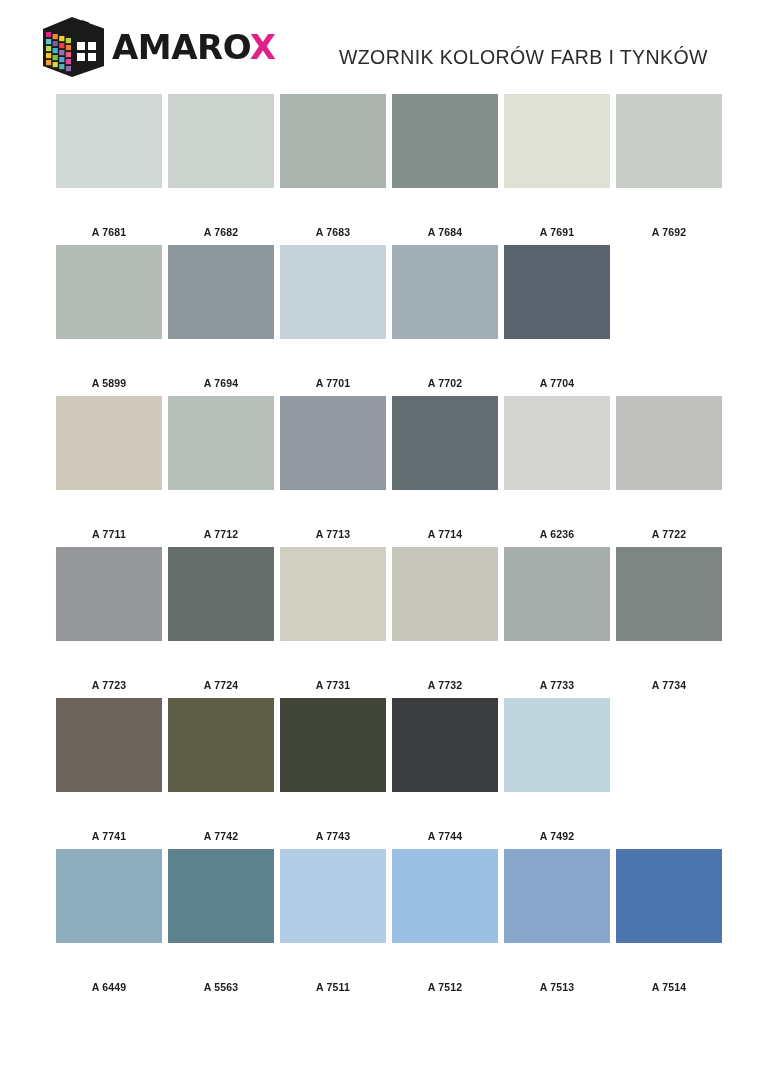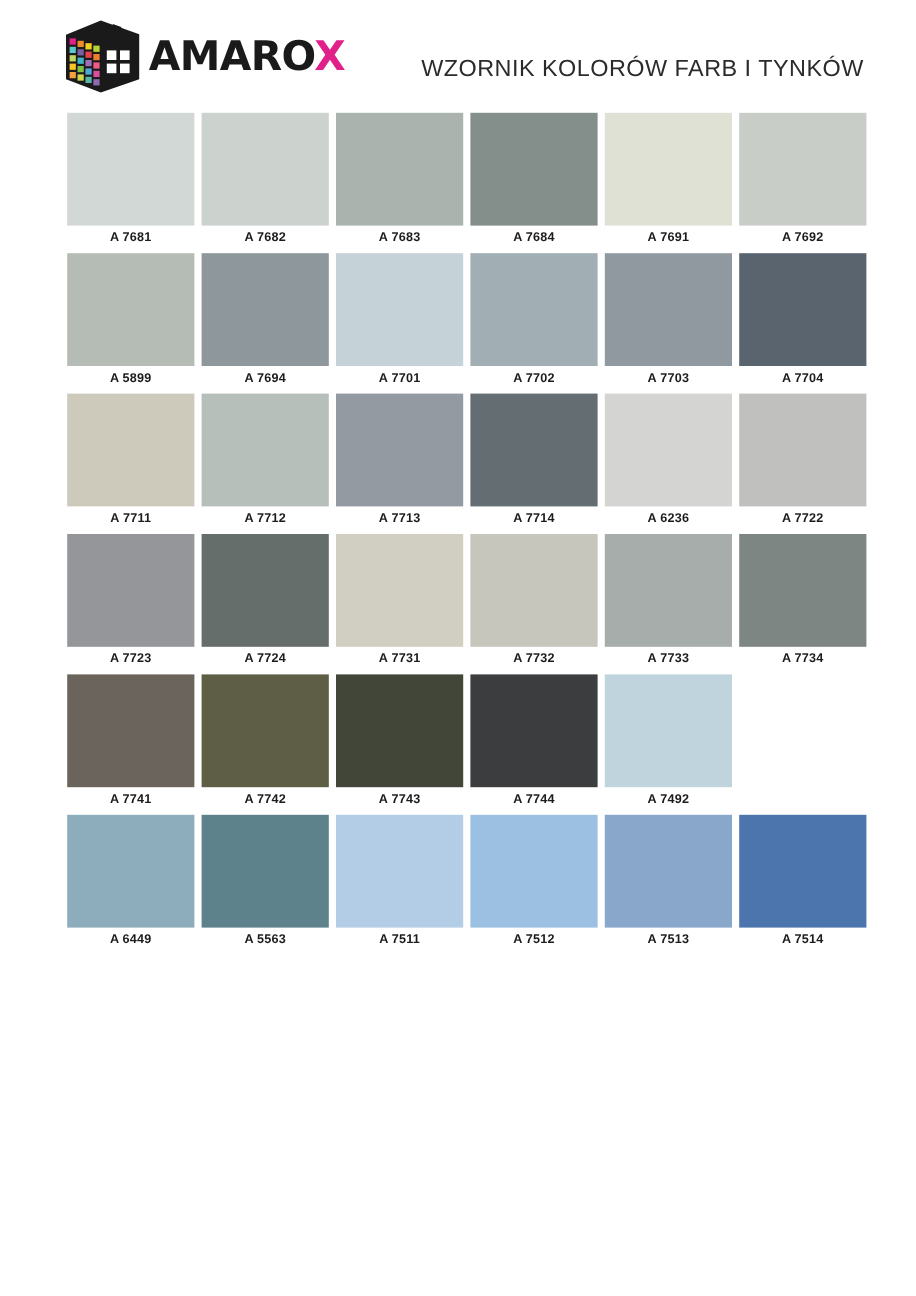--- a/index.html
+++ b/index.html
@@ -15,21 +15,21 @@
     position: relative;
     width: 763px;
     height: 1080px;
     background: #ffffff;
     overflow: hidden;
   }
 
   
   #header {
     position: absolute;
-    left: 12px;
+    left: 0;
     top: 0;
     width: 609px;
     height: 92px;
     display: flex;
     align-items: center;
   }
 
   #brand {
     position: absolute;
     left: 38px;
@@ -80,20 +80,21 @@
     display: flex;
     width: 673px;
     margin-bottom: 2px;
   }
 
   .swatch-cell {
     width: 106px;
     margin-right: 6px;
     display: flex;
     flex-direction: column;
+    gap: 34px;
   }
   .swatch-cell:last-child { margin-right: 0; }
 
   .swatch-chip {
     width: 106px;
     height: 94px;
     display: block;
   }
 
   .swatch-label {
@@ -200,24 +201,20 @@
         </div>
         <div class="swatch-cell">
           <div class="swatch-chip" style="background-color: rgb(197, 210, 215);"></div>
           <div class="swatch-label">A 7701</div>
         </div>
         <div class="swatch-cell">
           <div class="swatch-chip" style="background-color: rgb(161, 175, 180);"></div>
           <div class="swatch-label">A 7702</div>
         </div>
         <div class="swatch-cell">
-          <div class="swatch-chip" style="background-color: rgb(143, 153, 159);"></div>
-          <div class="swatch-label">A 7703</div>
-        </div>
-        <div class="swatch-cell">
           <div class="swatch-chip" style="background-color: rgb(90, 100, 111);"></div>
           <div class="swatch-label">A 7704</div>
         </div>
       </div>
       <div class="swatch-row">
         <div class="swatch-cell">
           <div class="swatch-chip" style="background-color: rgb(205, 202, 187);"></div>
           <div class="swatch-label">A 7711</div>
         </div>
         <div class="swatch-cell">

